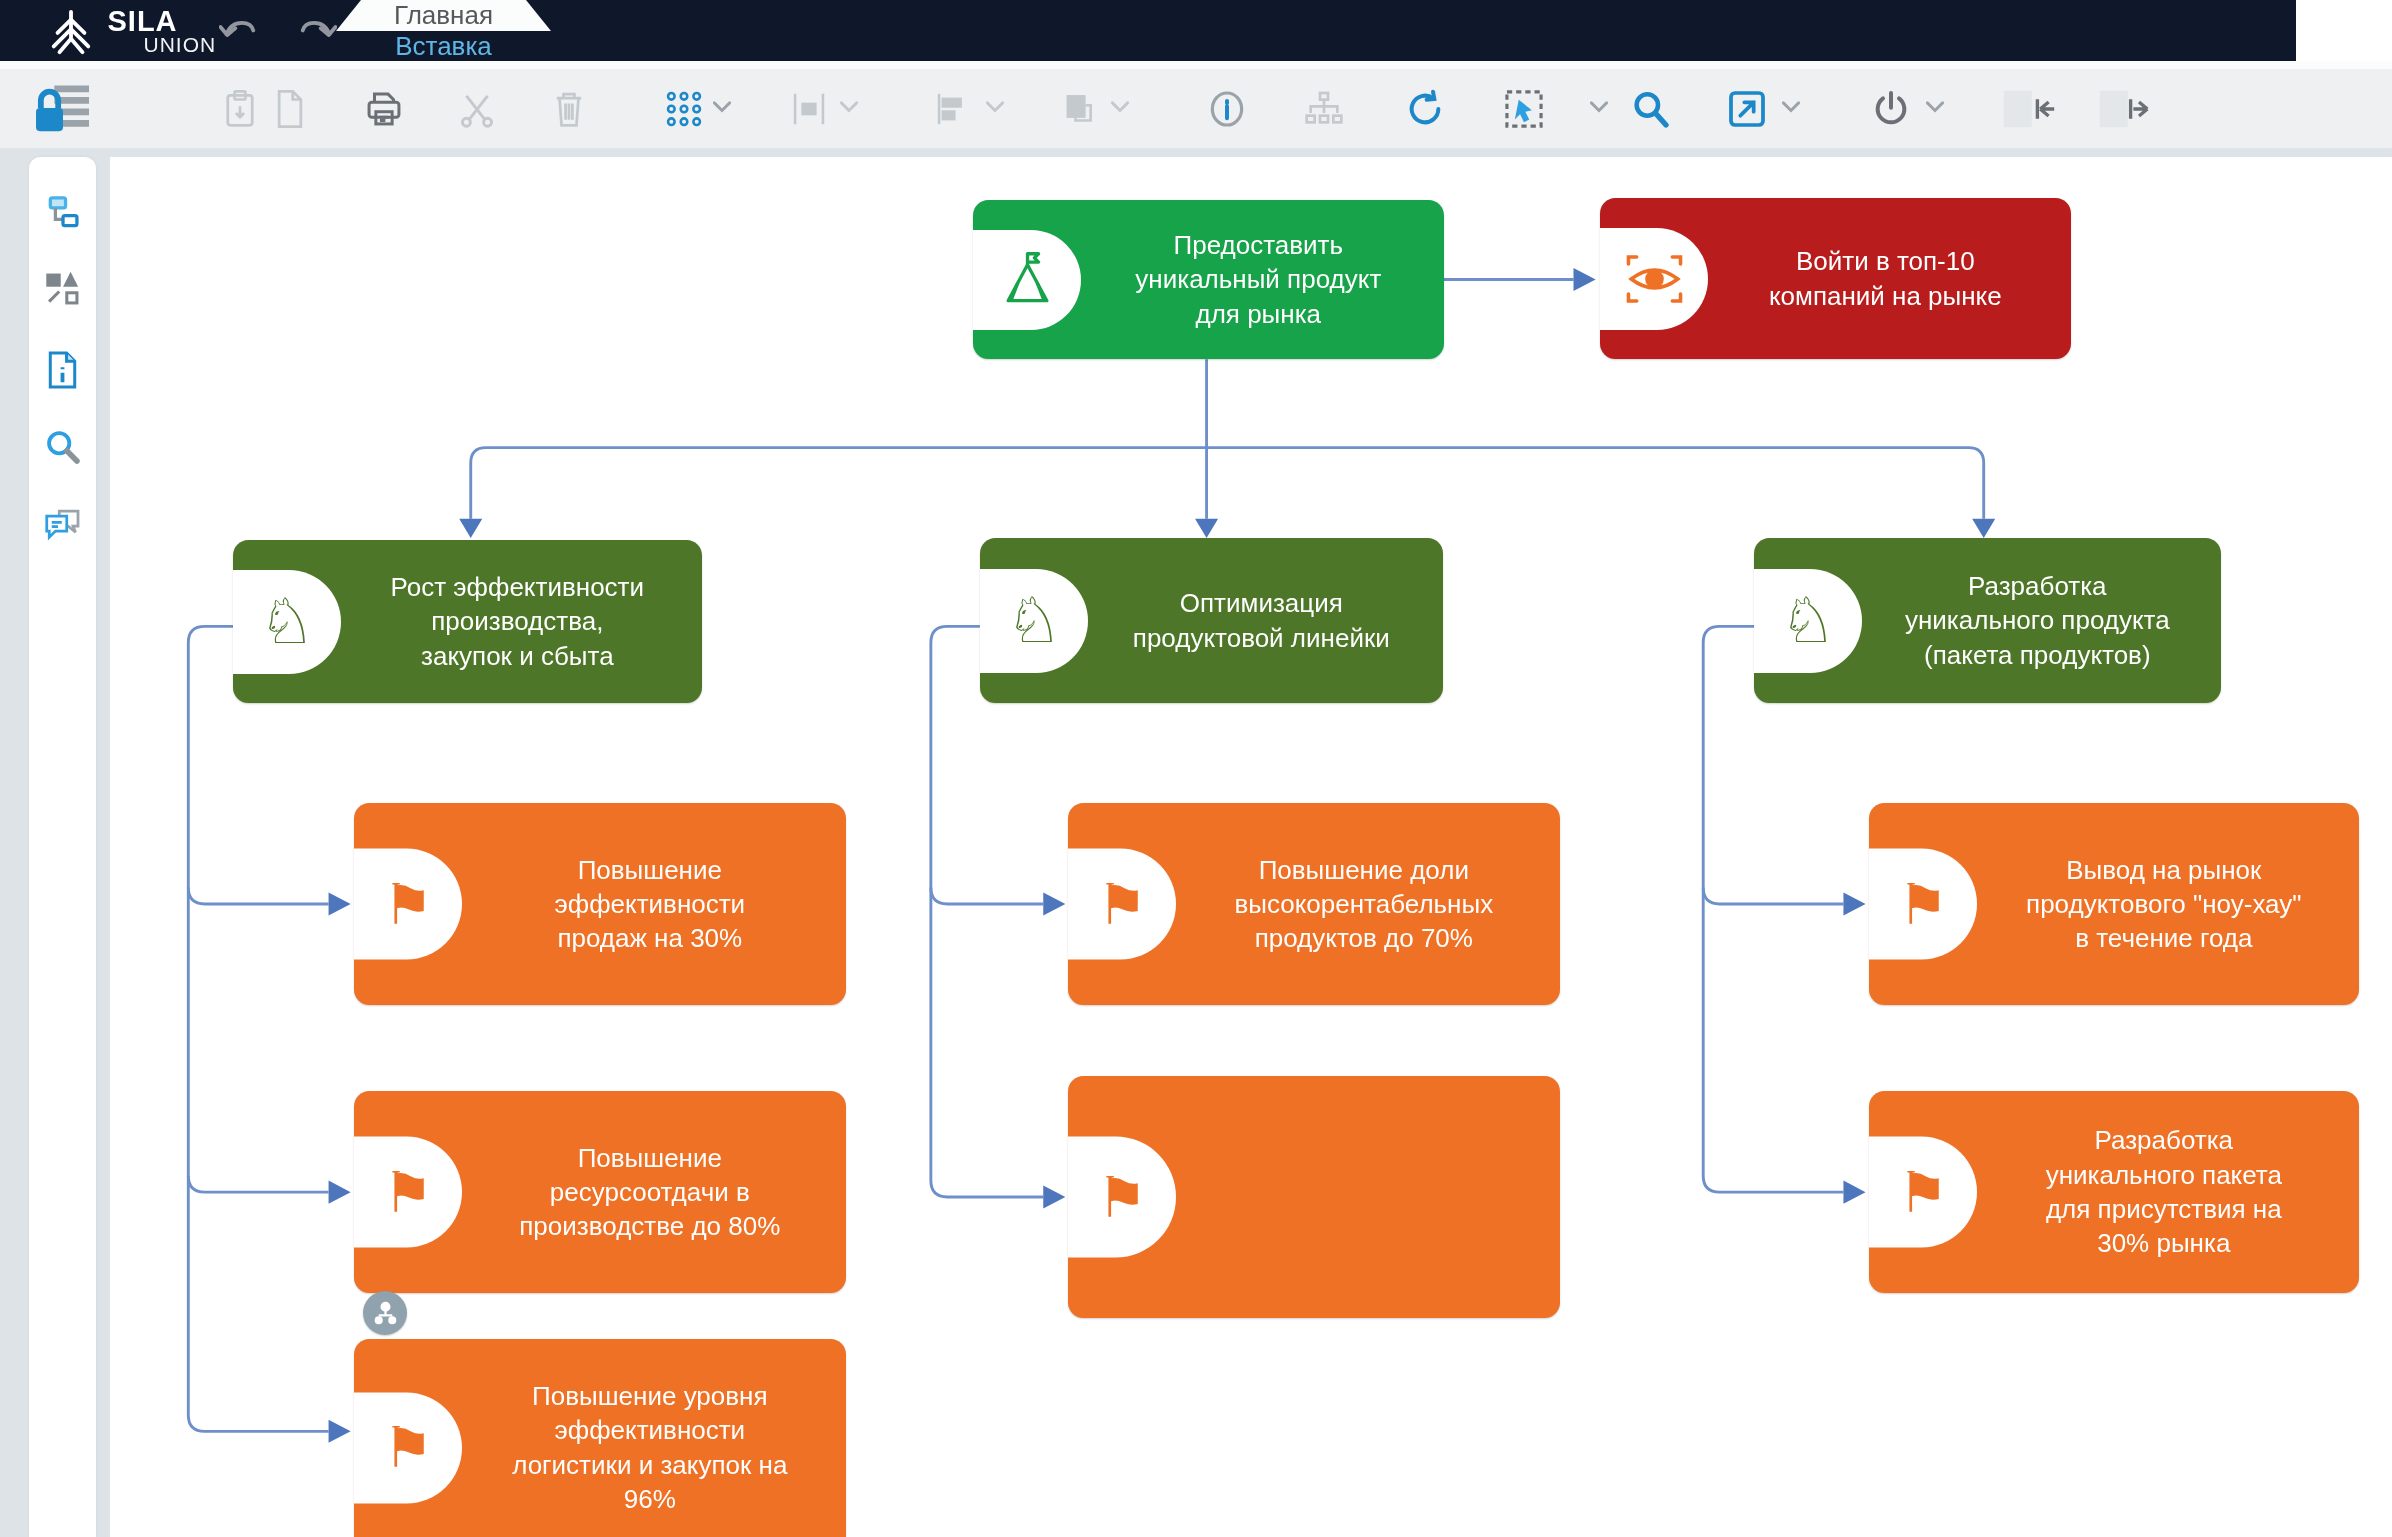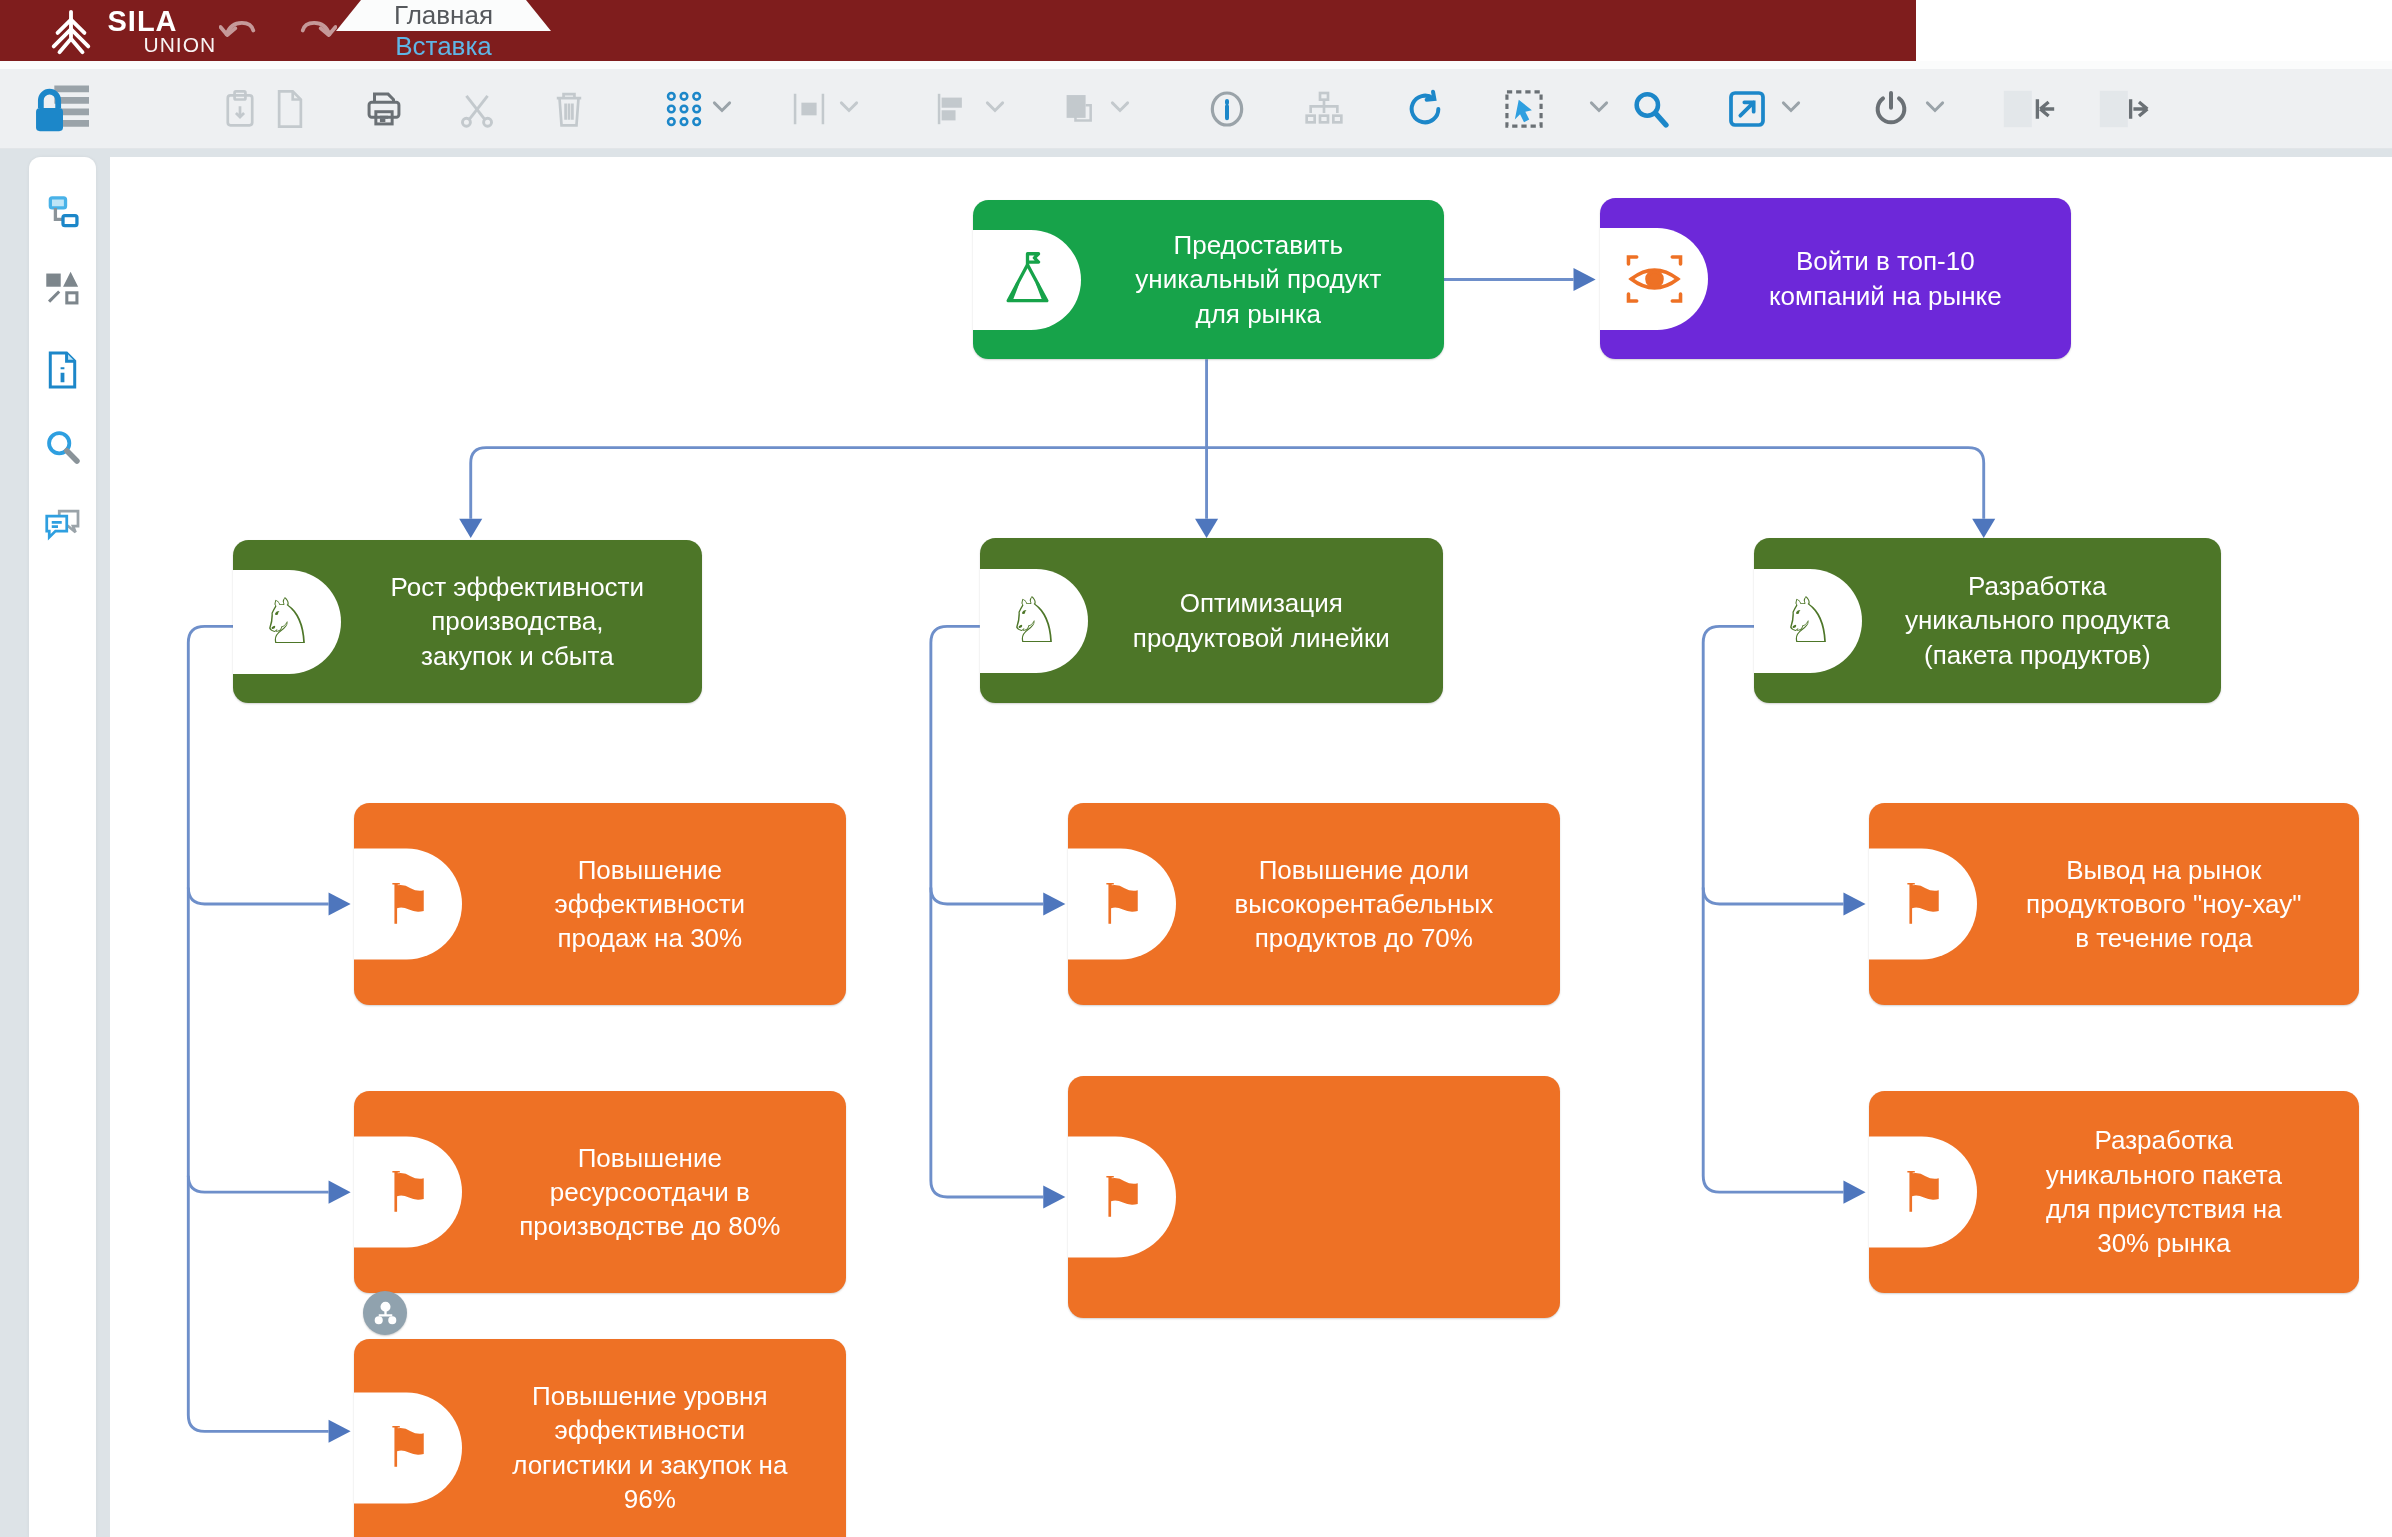--- a/index.html
+++ b/index.html
@@ -1,20 +1,20 @@
 <!DOCTYPE html>
 <html><head>
 <meta charset="utf-8">
 <style>
   html,body{margin:0;padding:0;}
   body{font-family:"Liberation Sans","DejaVu Sans",sans-serif; width:2392px;height:1537px;overflow:hidden;background:#ffffff;position:relative;}
   .app{position:absolute;inset:0;}
 
   
-  .header{position:absolute;left:0;top:0;width:1916px;height:61px;background:#7f1d1d;}
+  .header{position:absolute;left:0;top:0;width:2296px;height:61px;background:#0f172a;}
   .header-strip{position:absolute;left:0;top:61px;width:2392px;height:7.7px;background:#fbfcfc;}
   .brand{position:absolute;left:46px;top:7.7px;display:flex;align-items:center;gap:11.5px;}
   .brand-mark{width:50px;height:48px;}
   .brand-text{color:#ffffff;line-height:0.95;}
   .brand-line1{font-size:29px;font-weight:bold;letter-spacing:1px;}
   .brand-line2{font-size:21px;font-weight:300;letter-spacing:1px;opacity:.95;margin-left:36px;}
   .undo-redo{position:absolute;left:219px;top:13.4px;display:flex;gap:38px;}
   .undo-redo svg{opacity:.55;}
   .tabs{position:absolute;left:336px;top:0;height:61px;display:flex;align-items:stretch;flex-direction:column;}
   .tab{position:relative;height:61px;display:flex;align-items:center;justify-content:center;font-size:26px;padding:0 50px;color:#5fb6e6;cursor:pointer;}
@@ -390,21 +390,21 @@
             <path d="M15 23 L10 36 M29 23 L34 36"></path>
             <path d="M22 10 V2 h8 l-3 3 3 3 h-8"></path>
           </g>
         </svg>
     </div>
     <div class="label">Предоставить
 уникальный продукт
 для рынка</div>
   </div>
 
-  <div class="node" style="left:1600px;top:198px;width:471px;height:161px;background:#6d28d9;">
+  <div class="node" style="left:1600px;top:198px;width:471px;height:161px;background:#b91c1c;">
     <div class="badge" style="height:102px;">
       <svg width="63" height="58" viewBox="0 0 46 42">
           <g stroke="#ee7125" stroke-width="2.6" fill="none" stroke-linecap="round">
             <path d="M4 10 V5 h6 M36 5 h6 v5 M4 32 v5 h6 M42 32 v5 h-6"></path>
             <path d="M6 21 Q23 8 40 21 Q23 34 6 21 Z"></path>
             <circle cx="23" cy="21" r="5.5" fill="#ee7125"></circle>
           </g>
         </svg>
     </div>
     <div class="label">Войти в топ-10

